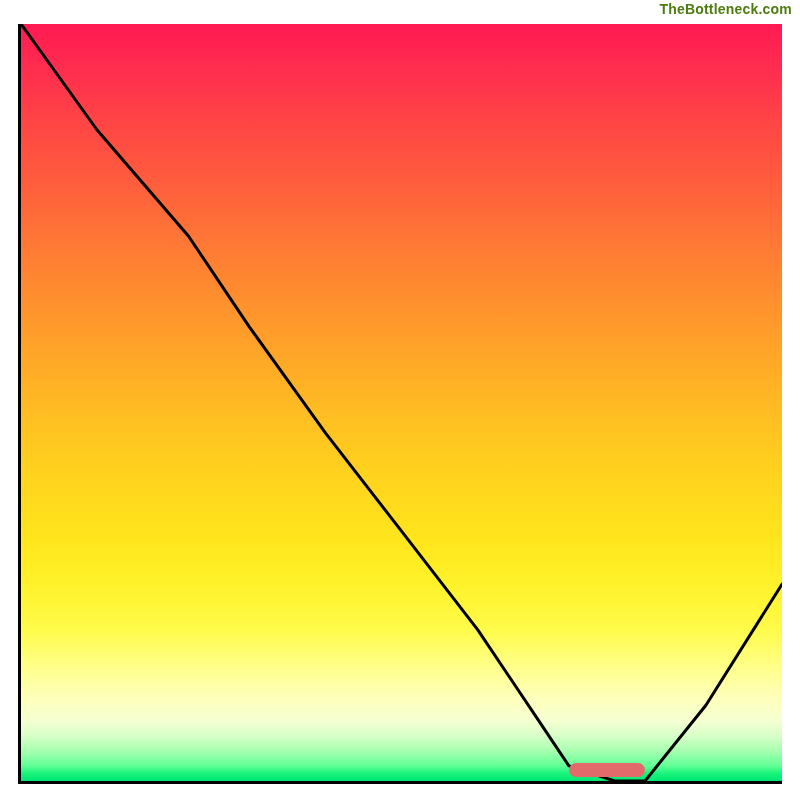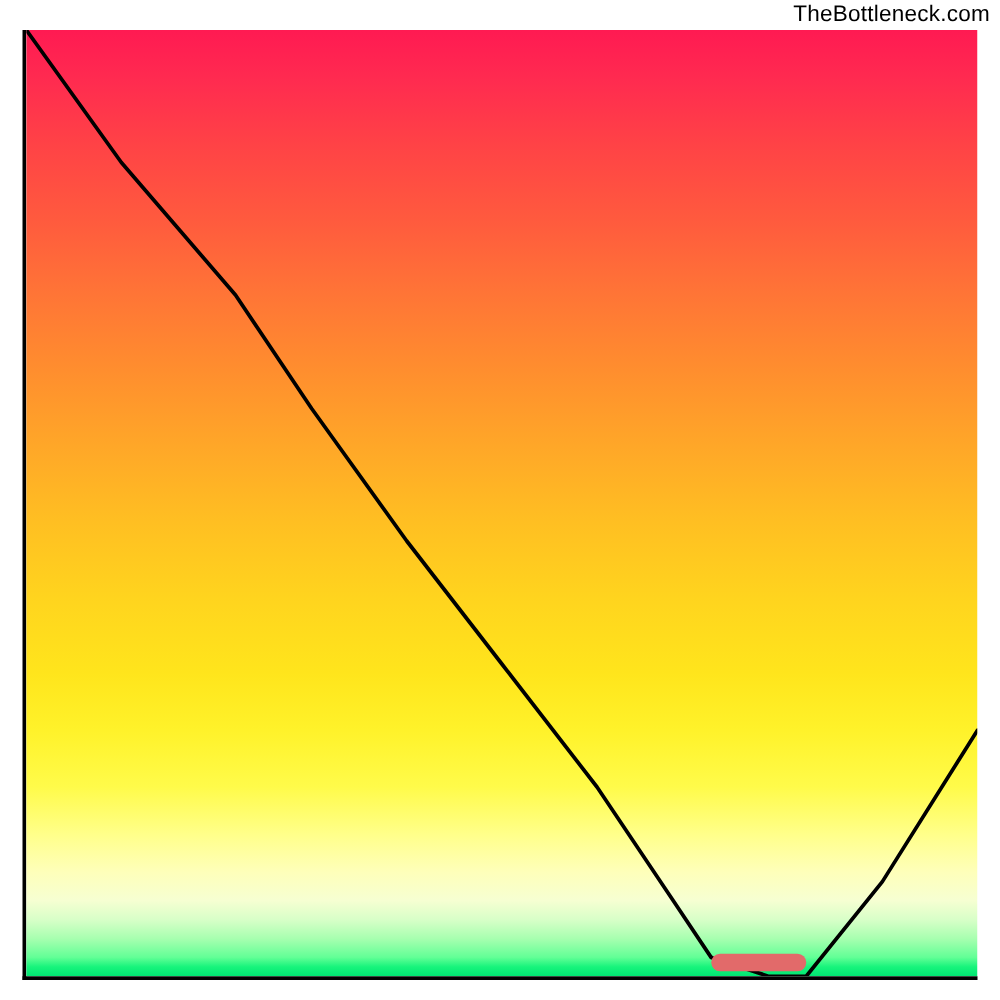--- a/index.html
+++ b/index.html
@@ -8,23 +8,23 @@
     width: 800px;
     height: 800px;
     background: #ffffff;
     font-family: Arial, Helvetica, sans-serif;
     position: relative;
   }
   .watermark {
     position: absolute;
     top: 1px;
     right: 8px;
-    font-size: 18px;
-    font-weight: 400;
-    color: #000000;
+    font-size: 14px;
+    font-weight: 700;
+    color: #4d7c0f;
     letter-spacing: 0.2px;
     z-index: 10;
   }
   .plot-area {
     position: absolute;
     left: 18px;
     top: 24px;
     width: 764px;
     height: 760px;
     border-left: 3px solid #000;

